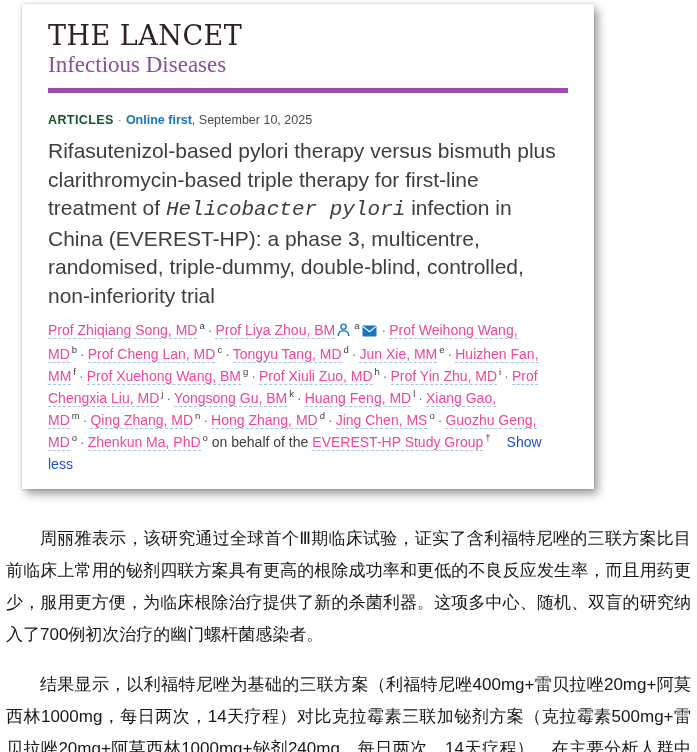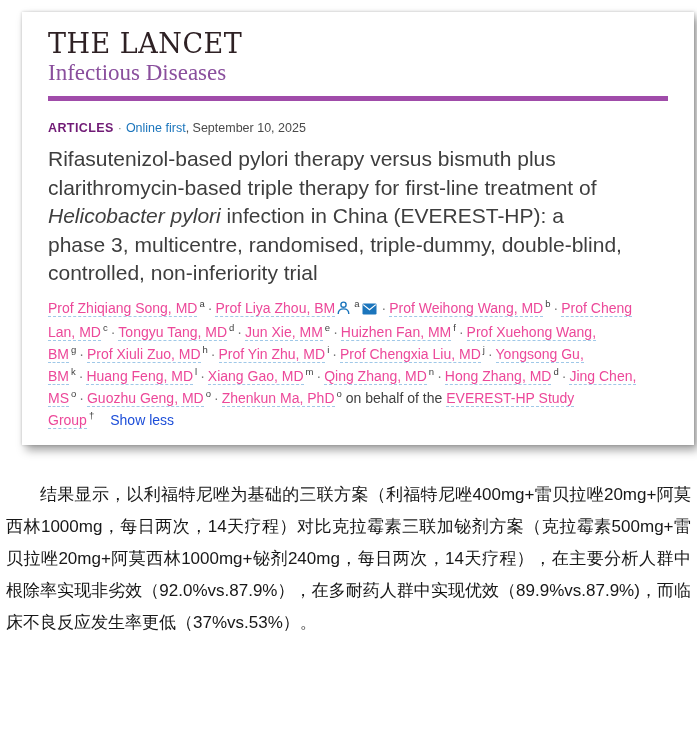--- a/index.html
+++ b/index.html
@@ -6,22 +6,22 @@
     margin: 0;
     padding: 0;
     background: #ffffff;
     width: 697px;
     font-family: "Liberation Sans", sans-serif;
   }
   .page { width: 697px; min-height: 752px; background: #fff; overflow: hidden; }
 
   
   .card {
-    width: 672px;
-    margin: 12px 0 0 22px;
+    width: 572px;
+    margin: 4px 0 0 22px;
     box-sizing: border-box;
     background: #fff;
     padding: 16px 26px 14px 26px;
     box-shadow: 0 0 3px rgba(0,0,0,0.20), 4px 5px 9px rgba(0,0,0,0.38);
   }
   .brand-top {
     font-family: "DejaVu Serif", serif;
     font-size: 27px;
     line-height: 31px;
     color: #2e2124;
@@ -37,31 +37,31 @@
     height: 3px;
     background: #a04caa;
     margin-top: 9px;
     border-bottom: 2px solid rgba(160,76,170,0.22);
   }
   .meta {
     margin-top: 20px;
     font-size: 12.5px;
     color: #4a4a4a;
   }
-  .meta-label { font-weight: bold; color: #701a75; letter-spacing: 0.4px; }
+  .meta-label { font-weight: bold; color: #14532d; letter-spacing: 0.4px; }
   .meta-sep { color: #8a8a8a; padding: 0 4px; }
-  .link { color: #1b75bc; text-decoration: none; cursor: pointer; }
+  .link { color: #1b75bc; text-decoration: none; cursor: pointer; font-weight: bold; }
   .title {
     margin-top: 10px;
     font-size: 21px;
     line-height: 28.5px;
     color: #3e3e3e;
     max-width: 578px;
   }
-  .title .it { font-style: italic; }
+  .title .it { font-style: italic; font-family: Liberation Mono, monospace; }
   .authors {
     margin-top: 9px;
     font-size: 14px;
     line-height: 22px;
     color: #4a4a4a;
     max-width: 614px;
   }
   .alink {
     color: #ec4899;
     text-decoration: none;
@@ -121,16 +121,17 @@
             </svg></span><sup class="asup">a</sup><span class="icon"><svg width="15" height="12" viewBox="0 0 15 12">
               <rect x="0.5" y="0.5" width="14" height="11" rx="1.2" fill="#1b75bc"></rect>
               <path d="M1.2 1.6 L7.5 6.8 L13.8 1.6" fill="none" stroke="#ffffff" stroke-width="1.2"></path>
             </svg></span></span><span class="dot">·</span><span><a class="alink">Prof Weihong Wang, MD</a><sup class="asup">b</sup></span><span class="dot">·</span><span><a class="alink">Prof Cheng Lan, MD</a><sup class="asup">c</sup></span><span class="dot">·</span><span><a class="alink">Tongyu Tang, MD</a><sup class="asup">d</sup></span><span class="dot">·</span><span><a class="alink">Jun Xie, MM</a><sup class="asup">e</sup></span><span class="dot">·</span><span><a class="alink">Huizhen Fan, MM</a><sup class="asup">f</sup></span><span class="dot">·</span><span><a class="alink">Prof Xuehong Wang, BM</a><sup class="asup">g</sup></span><span class="dot">·</span><span><a class="alink">Prof Xiuli Zuo, MD</a><sup class="asup">h</sup></span><span class="dot">·</span><span><a class="alink">Prof Yin Zhu, MD</a><sup class="asup">i</sup></span><span class="dot">·</span><span><a class="alink">Prof Chengxia Liu, MD</a><sup class="asup">j</sup></span><span class="dot">·</span><span><a class="alink">Yongsong Gu, BM</a><sup class="asup">k</sup></span><span class="dot">·</span><span><a class="alink">Huang Feng, MD</a><sup class="asup">l</sup></span><span class="dot">·</span><span><a class="alink">Xiang Gao, MD</a><sup class="asup">m</sup></span><span class="dot">·</span><span><a class="alink">Qing Zhang, MD</a><sup class="asup">n</sup></span><span class="dot">·</span><span><a class="alink">Hong Zhang, MD</a><sup class="asup">d</sup></span><span class="dot">·</span><span><a class="alink">Jing Chen, MS</a><sup class="asup">o</sup></span><span class="dot">·</span><span><a class="alink">Guozhu Geng, MD</a><sup class="asup">o</sup></span><span class="dot">·</span><span><a class="alink">Zhenkun Ma, PhD</a><sup class="asup">o</sup></span>
       <span class="plain">on behalf of the</span><a class="alink group-link">EVEREST-HP Study Group</a><sup class="asup">†</sup><a class="show-less">Show less</a>
     </div>
 
   </div>
 
   <div class="body-text">
+    <p>周丽雅表示，该研究通过全球首个Ⅲ期临床试验，证实了含利福特尼唑的三联方案比目前临床上常用的铋剂四联方案具有更高的根除成功率和更低的不良反应发生率，而且用药更少，服用更方便，为临床根除治疗提供了新的杀菌利器。这项多中心、随机、双盲的研究纳入了700例初次治疗的幽门螺杆菌感染者。</p>
     <p>结果显示，以利福特尼唑为基础的三联方案（利福特尼唑400mg+雷贝拉唑20mg+阿莫西林1000mg，每日两次，14天疗程）对比克拉霉素三联加铋剂方案（克拉霉素500mg+雷贝拉唑20mg+阿莫西林1000mg+铋剂240mg，每日两次，14天疗程），在主要分析人群中根除率实现非劣效（92.0%vs.87.9%），在多耐药人群中实现优效（89.9%vs.87.9%)，而临床不良反应发生率更低（37%vs.53%）。</p>
   </div>
 
 </div>
 
 </body></html>

